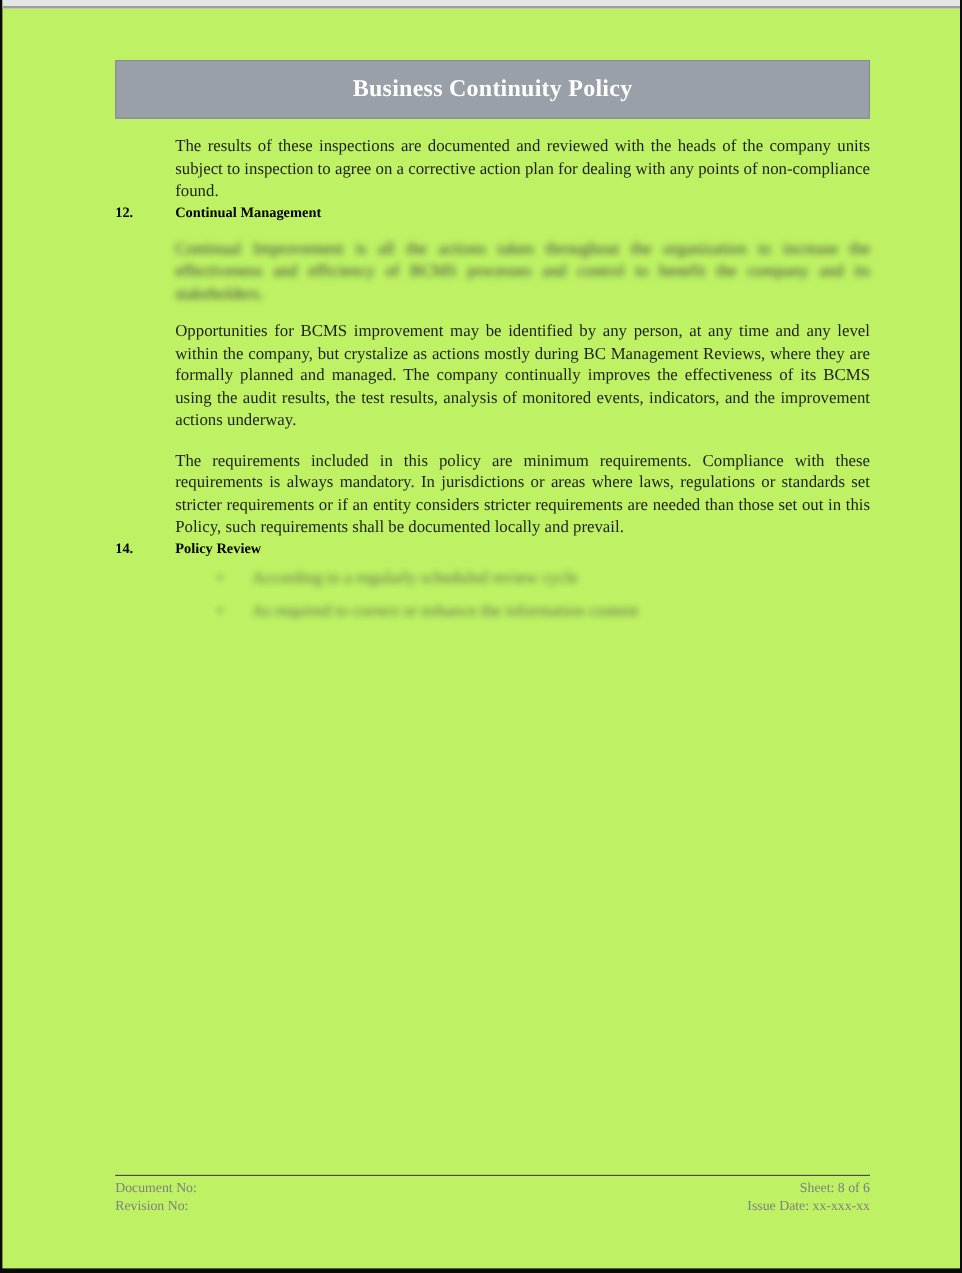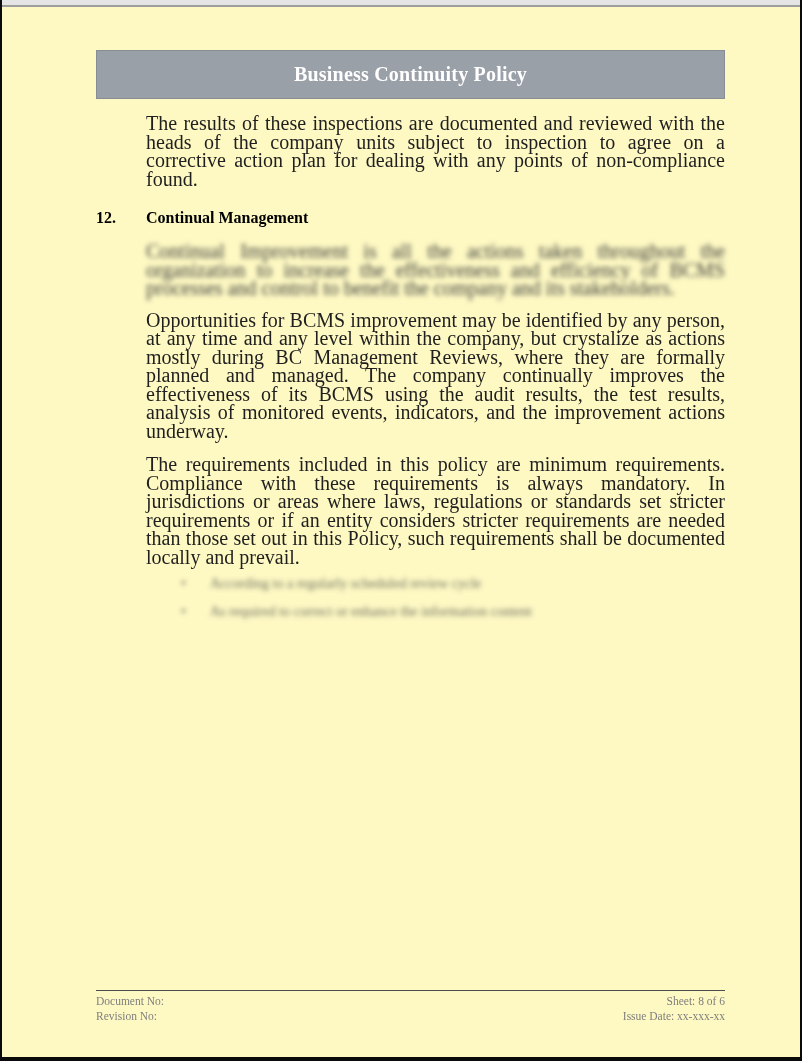--- a/index.html
+++ b/index.html
@@ -1,21 +1,21 @@
 <!DOCTYPE html>
 <html><head>
 <meta charset="utf-8">
 <style>
   html, body { margin: 0; padding: 0; background: #ffffff; }
   .page {
     position: relative;
     width: 802px;
     height: 1061px;
     box-sizing: border-box;
-    background: #fef9c3;
+    background: #bef264;
     border-left: 2px solid #0a0a0a;
     border-right: 2px solid #0a0a0a;
     border-bottom: 4px solid #0a0a0a;
     overflow: hidden;
     font-family: "Liberation Serif", "DejaVu Serif", serif;
     color: #1f1f1f;
   }
   .top-strip {
     position: absolute; top: 0; left: 0; right: 0;
     height: 5px; background: #e5e5e5;
@@ -40,30 +40,29 @@
   .banner-title {
     color: #ffffff;
     font-size: 20px;
     font-weight: bold;
     letter-spacing: 0.2px;
   }
   .para {
     margin: 13px 0 0 50px;
     width: 579px;
     box-sizing: border-box;
-    font-size: 20px;
+    font-size: 14px;
     line-height: 18.5px;
     text-align: justify;
   }
   .para.first { margin-top: 15px; }
   .para.single { text-align: left; }
   .heading-row {
     display: flex;
-    margin-top: 21px;
-    font-size: 16px;
+    font-size: 12px;
     font-weight: bold;
     color: #000000;
   }
   .heading-num { width: 50px; flex: 0 0 50px; }
   .blurred {
     filter: blur(2.6px);
     color: #3c3c3c;
   }
   .bullet-list { margin-top: 4px; }
   .bullet-row {
@@ -73,21 +72,21 @@
     margin-top: 9px;
     font-size: 14px;
     line-height: 18.5px;
   }
   .bullet-row .marker { width: 29px; flex: 0 0 29px; }
   .bullet-row.blurred { filter: blur(2.8px); color: #4a4a4a; opacity: 0.8; }
   .footer {
     position: absolute;
     left: 94px;
     width: 629px;
-    bottom: 33px;
+    bottom: 44px;
     border-top: 1px solid #4d4d4d;
     padding-top: 3px;
     display: flex;
     justify-content: space-between;
     font-size: 11.5px;
     line-height: 15px;
     color: #7e7e7e;
   }
   .footer .right { text-align: right; }
 </style>
@@ -107,20 +106,24 @@
 
     <div class="heading-row">
       <span class="heading-num">12.</span>
       <span class="heading-text">Continual Management</span>
     </div>
     <p class="para first blurred">Continual Improvement is all the actions taken throughout the organization to increase the effectiveness and efficiency of BCMS processes and control to benefit the company and its stakeholders.</p>
     <p class="para">Opportunities for BCMS improvement may be identified by any person, at any time and any level within the company, but crystalize as actions mostly during BC Management Reviews, where they are formally planned and managed. The company continually improves the effectiveness of its BCMS using the audit results, the test results, analysis of monitored events, indicators, and the improvement actions underway.</p>
 
     <p class="para first">The requirements included in this policy are minimum requirements. Compliance with these requirements is always mandatory. In jurisdictions or areas where laws, regulations or standards set stricter requirements or if an entity considers stricter requirements are needed than those set out in this Policy, such requirements shall be documented locally and prevail.</p>
 
+    <div class="heading-row">
+      <span class="heading-num">14.</span>
+      <span class="heading-text">Policy Review</span>
+    </div>
 
     <div class="bullet-list">
       <div class="bullet-row blurred">
         <span class="marker">•</span>
         <span>According to a regularly scheduled review cycle</span>
       </div>
       <div class="bullet-row blurred">
         <span class="marker">•</span>
         <span>As required to correct or enhance the information content</span>
       </div>

